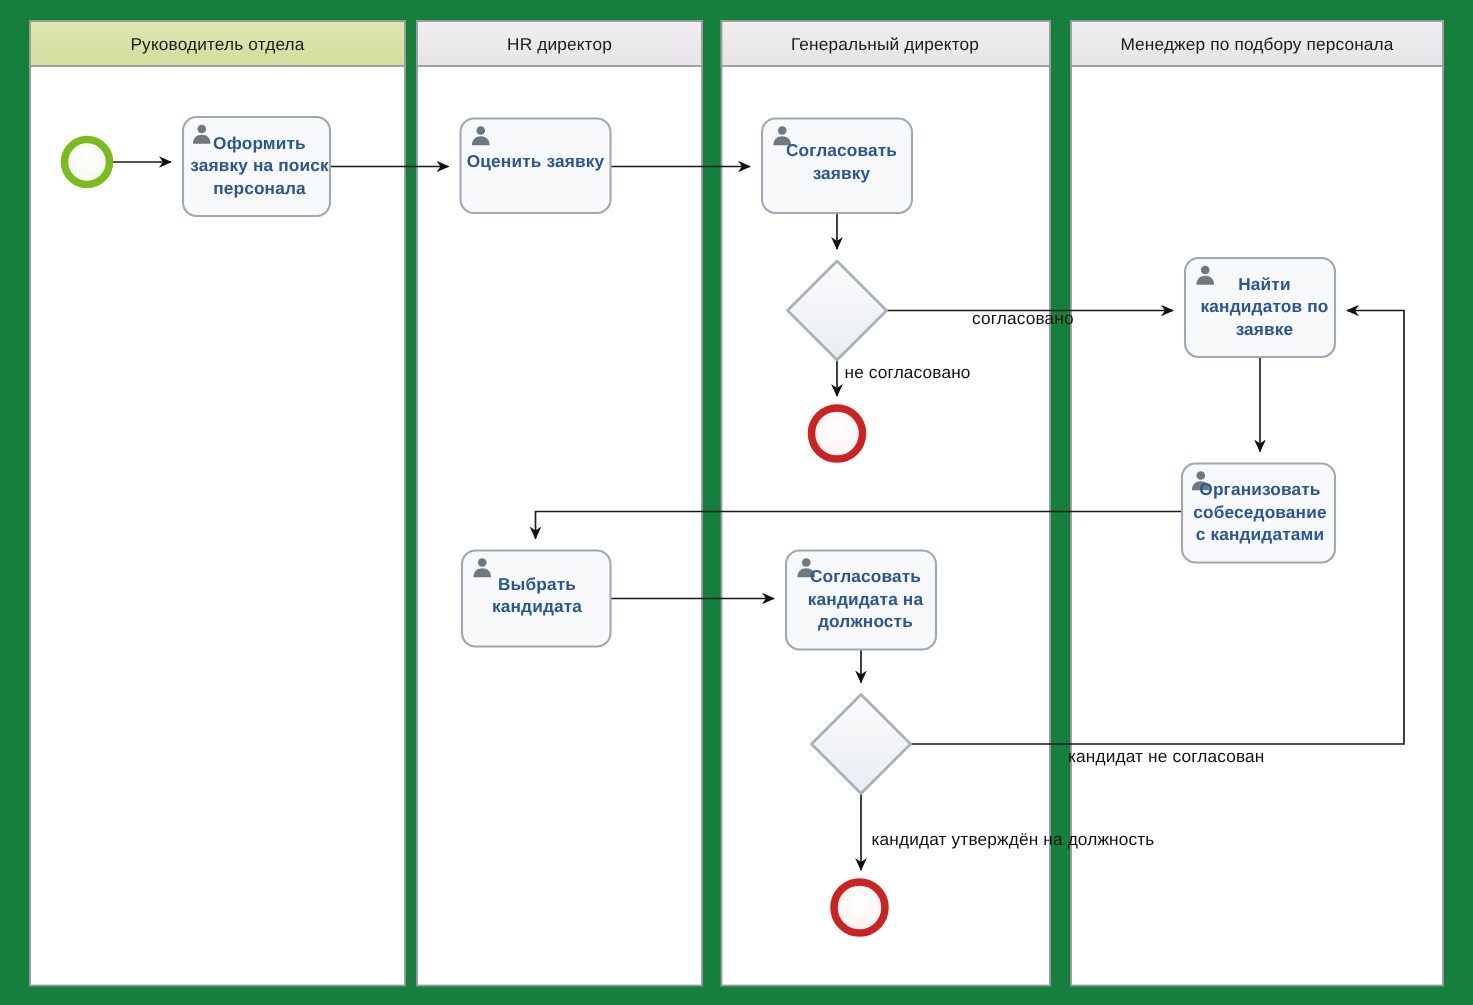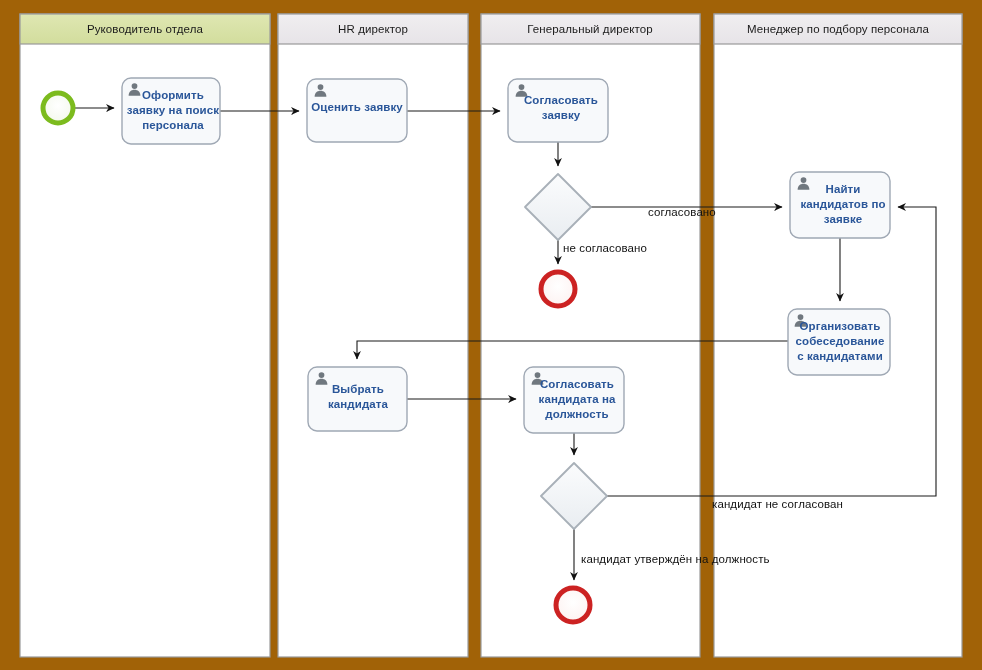--- a/index.html
+++ b/index.html
@@ -7,21 +7,21 @@
     padding: 0;
     background: #ffffff;
   }
   body {
     font-family: "Liberation Sans", "DejaVu Sans", sans-serif;
   }
   #canvas {
     position: relative;
     width: 982px;
     height: 670px;
-    background: #a16207;
+    background: #15803d;
     overflow: hidden;
   }
   #diagram-svg {
     position: absolute;
     left: 0;
     top: 0;
     width: 982px;
     height: 670px;
   }
   .lane-title {

